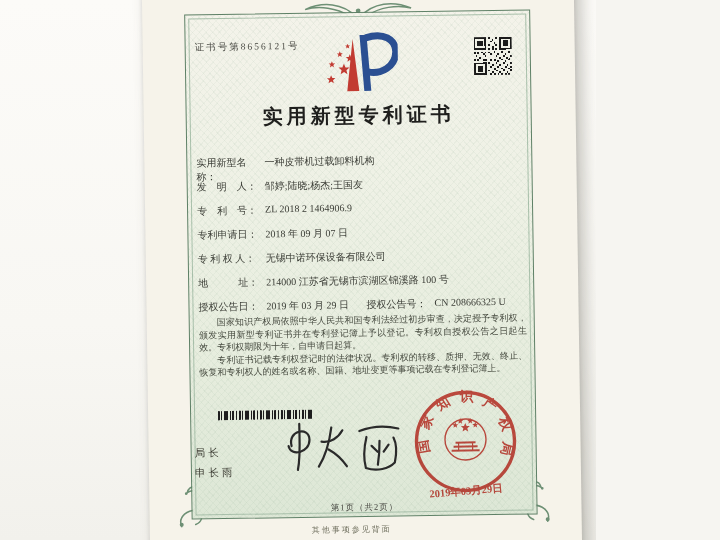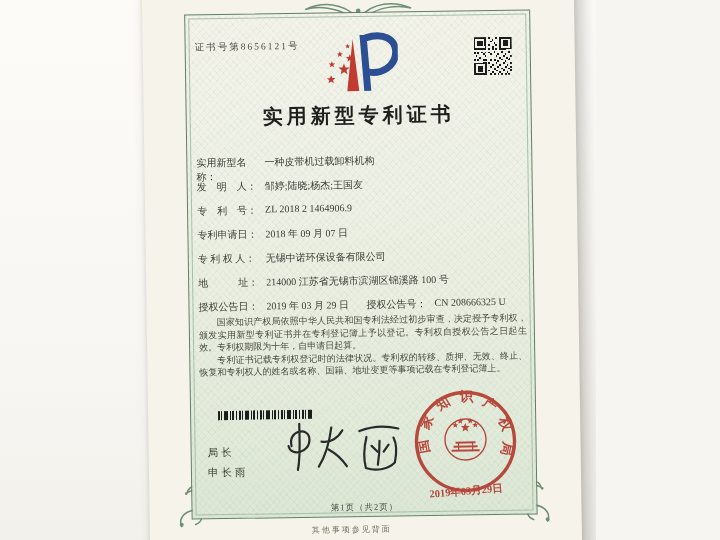--- a/index.html
+++ b/index.html
@@ -31,21 +31,21 @@
   .g-val1 { width:100px; flex:none; }
 
   .paras { position:absolute; left:9px; right:7px; top:301px; font-size:9px;
            line-height:12.6px; color:#474b40; text-align:justify; }
   .paras p { text-indent:2em; }
 
   .barcode { position:absolute; left:27px; top:396px; width:95px; height:9px;
            background-image:repeating-linear-gradient(90deg,#1d1d1d 0 1px,transparent 1px 3px),
                             repeating-linear-gradient(90deg,#1d1d1d 0 2px,transparent 2px 7px); }
 
-  .director { position:absolute; left:16px; top:428px; font-size:10.5px; letter-spacing:3px;
+  .director { position:absolute; left:3px; top:428px; font-size:10.5px; letter-spacing:3px;
            color:#38382f; line-height:20px; }
   .sig { position:absolute; left:84px; top:402px; }
 
   .seal { position:absolute; left:214px; top:370px; width:120px; height:126px; mix-blend-mode:multiply; }
 
   .pagenum { position:absolute; top:489px; width:100%; text-align:center;
            font-size:8.5px; letter-spacing:1px; color:#45453f; }
   .backnote { position:absolute; top:546px; left:0; width:100%; text-align:center;
            font-size:8px; letter-spacing:2px; color:#70705f; transform:translateX(-14px); }
 

